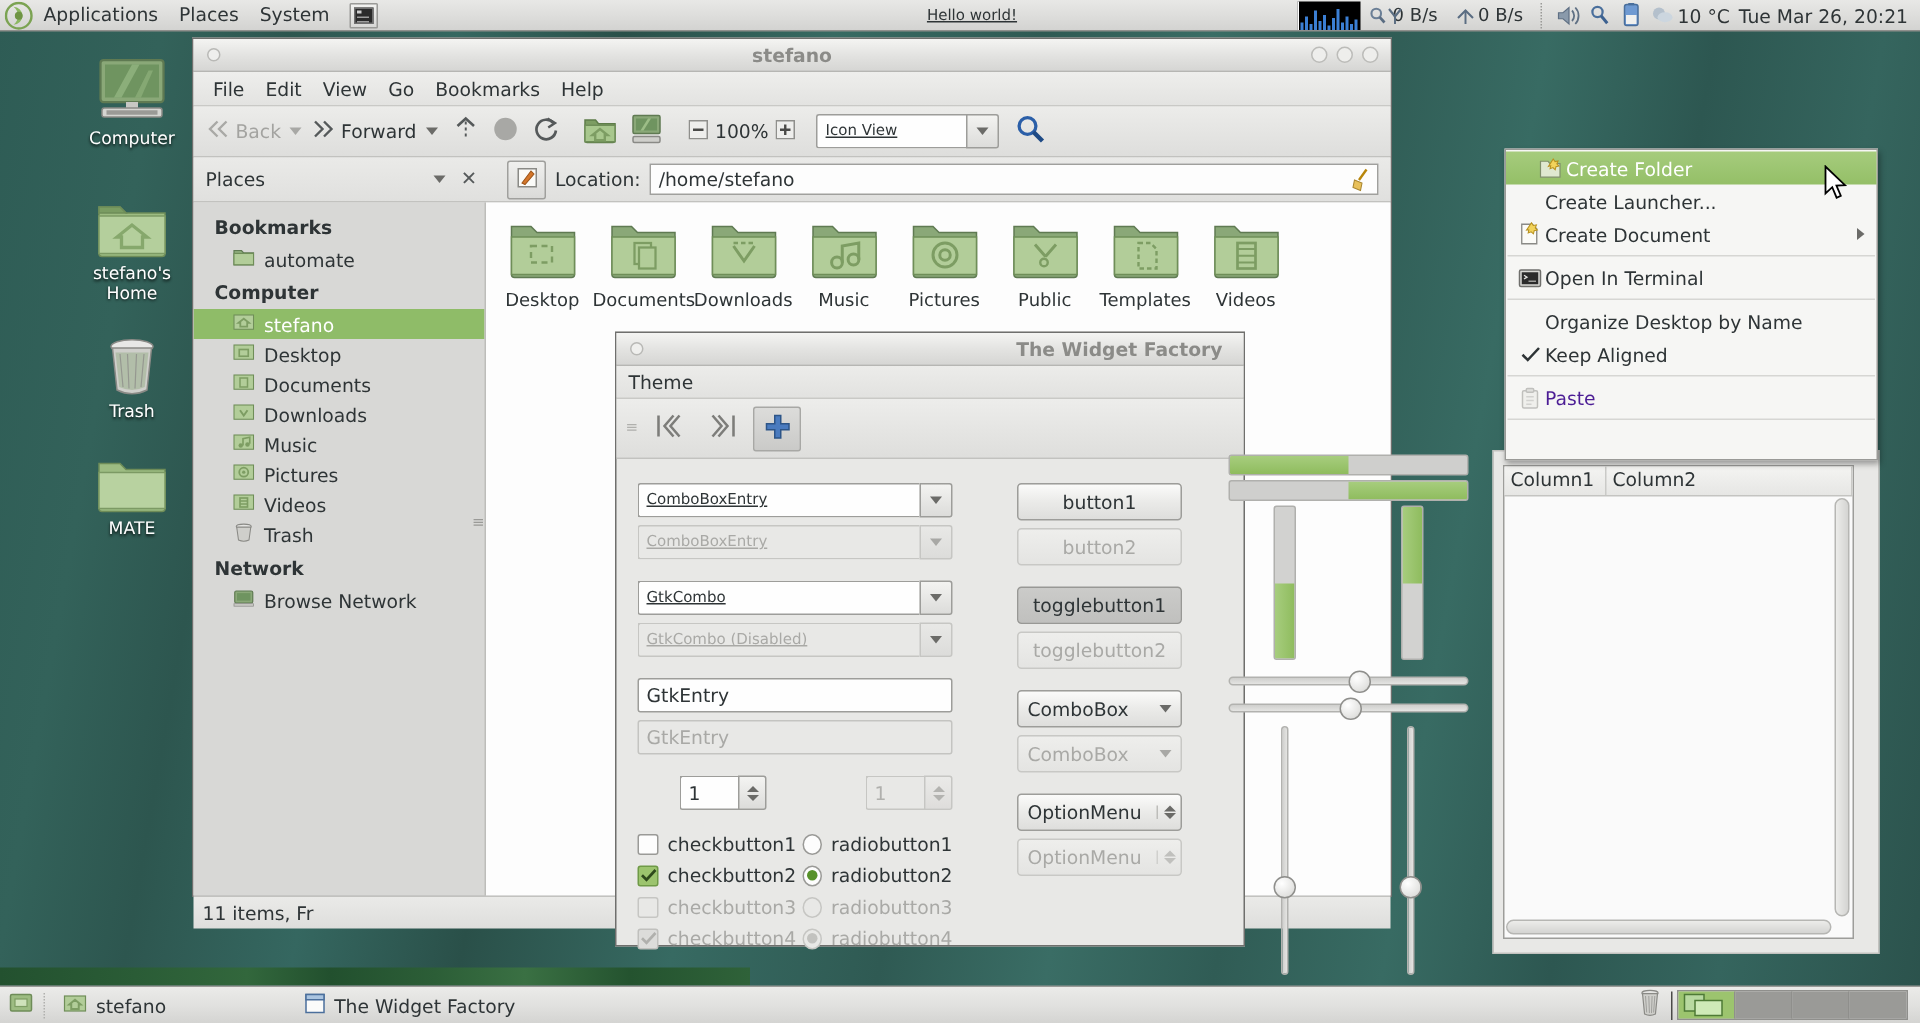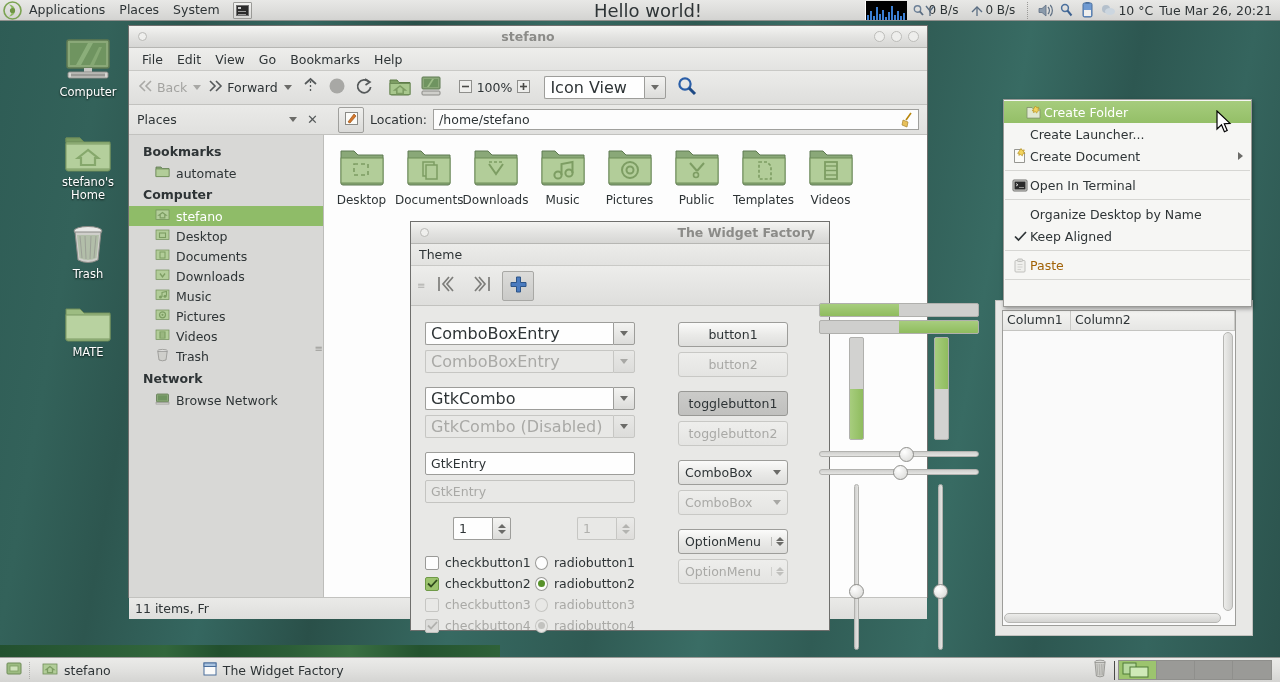--- a/index.html
+++ b/index.html
@@ -35,21 +35,21 @@
   #top-panel .mate-logo svg { display:block; }
   .term-launcher {
     width:19px; height:17px; margin-left:6px;
     background:linear-gradient(to bottom,#f2f2f0,#d8d8d6);
     border:1px solid #9a9a97; border-radius:1px;
     position:relative; display:flex; align-items:center; justify-content:center;
   }
   .term-launcher .scr { width:13px;height:11px;background:#2b2b2b;border:1px solid #6f6f6f; position:relative;}
   .term-launcher .scr:after{content:"";position:absolute;left:1px;top:1px;width:3px;height:2px;background:#cfcfcf;}
   .term-launcher .scr:before{content:"";position:absolute;left:1px;top:5px;width:8px;height:1px;background:#9d9d9d;box-shadow:0 3px 0 #9d9d9d;}
-  #hello-world { position:absolute; left:16px; right:0; text-align:center; font-size:18px; color:#2e3436; }
+  #hello-world { position:absolute; left:16px; right:0; text-align:center; font-size:10px; color:#2e3436;text-decoration:underline; }
   .sysmon {
     width:42px; height:19px; background:#000; margin-left:auto; position:relative; overflow:hidden;
     border-left:1px solid #fff;
   }
   .sysmon .bar { position:absolute; bottom:0; width:2px; background:#3b7fd4; }
   .tray-right { display:flex; align-items:center; height:21px; }
   .netspeed { display:flex; align-items:center; gap:2px; margin:0 6px; font-size:12px; }
   .mini-ico { width:13px; height:13px; position:relative; display:inline-block; }
   .clock { padding:0 8px 0 4px; font-size:12.5px; white-space:nowrap; }
   .temp { font-size:12.5px; padding-right:2px; white-space:nowrap;}
@@ -111,21 +111,21 @@
      background:linear-gradient(to bottom,#ededeb,#dededc); border-bottom:1px solid #c2c2bf;}
   .tbtn { width:32px;height:30px;display:flex;align-items:center;justify-content:center; }
   .tbtn.pressed { background:linear-gradient(to bottom,#dcdcda,#cacac8); border:1px solid #a8a8a5; border-radius:2px;}
 
   
   .gtk-entry { height:23px; background:#fefefe; border:1px solid #9d9d9a; border-radius:2px;
       display:flex;align-items:center; padding:0 5px; font-size:12.5px; color:#2e3436; }
   .gtk-entry.dis { background:#e8e8e6; border-color:#c4c4c1; color:#a9a9a6; }
   .combo-wrap { display:flex; height:23px; }
   .combo-wrap .ce { flex:1; background:#fefefe; border:1px solid #9d9d9a; border-right:none;
-     border-radius:2px 0 0 2px; display:flex;align-items:center;padding:0 5px;font-size:16px;color:#2e3436;}
+     border-radius:2px 0 0 2px; display:flex;align-items:center;padding:0 5px;font-size:10px;color:#2e3436;text-decoration:underline;}
   .combo-wrap .cb { width:22px; background:linear-gradient(to bottom,#f3f3f1,#dcdcda);
      border:1px solid #9d9d9a; border-radius:0 2px 2px 0; display:flex;align-items:center;justify-content:center;}
   .combo-wrap.dis .ce { background:#e8e8e6; border-color:#c6c6c3; color:#a9a9a6;}
   .combo-wrap.dis .cb { background:linear-gradient(to bottom,#e8e8e6,#dcdcda); border-color:#c6c6c3;}
   .btn { height:25px; display:flex;align-items:center;justify-content:center;
      background:linear-gradient(to bottom,#fbfbfa 0%,#ebebe9 48%,#dededc 100%);
      border:1px solid #9d9d9a; border-radius:3px; font-size:12.5px; color:#2e3436;}
   .btn.dis { background:linear-gradient(to bottom,#eeeeec,#e4e4e2); border-color:#c8c8c5; color:#a9a9a6;}
   .btn.toggled { background:linear-gradient(to bottom,#cbcbc9 0%,#c0c0be 100%); border-color:#989895;}
   .btn.combo { justify-content:space-between; padding:0 6px; }
@@ -178,21 +178,21 @@
 
   
   #ctxmenu {
     position:absolute; left:1003px; top:99px; width:249px;
     background:#f6f6f4; border:1px solid #9a9a97; box-shadow:1px 2px 4px rgba(0,0,0,.35);
     z-index:60; padding:1px 0;
   }
   .mi { height:22px; display:flex; align-items:center; font-size:12.5px; color:#2e3436; padding-left:6px; position:relative;}
   .mi .ic { width:20px; display:flex; align-items:center; justify-content:center; }
   .mi.hl { background:linear-gradient(to bottom,#a6cc7d,#94bf67); color:#ffffff;padding-left:20px; }
-  .mi.dis { color:#a16207; }
+  .mi.dis { color:#4c1d95; }
   .mi .arrow { position:absolute; right:8px; width:0;height:0;
      border-top:4px solid transparent;border-bottom:4px solid transparent;border-left:5px solid #6b6b68;}
   .msep { height:1px; background:#d6d6d3; margin:3px 1px; }
 
   
   #bottom-panel {
     position:absolute; left:0; bottom:0; width:1280px; height:25px; z-index:50;
     background: linear-gradient(to bottom,#ebebe9 0%,#e0e0de 55%,#d4d4d2 100%);
     border-top:1px solid #9a9a97; display:flex; align-items:center; font-size:12.5px; color:#2e3436;
   }

